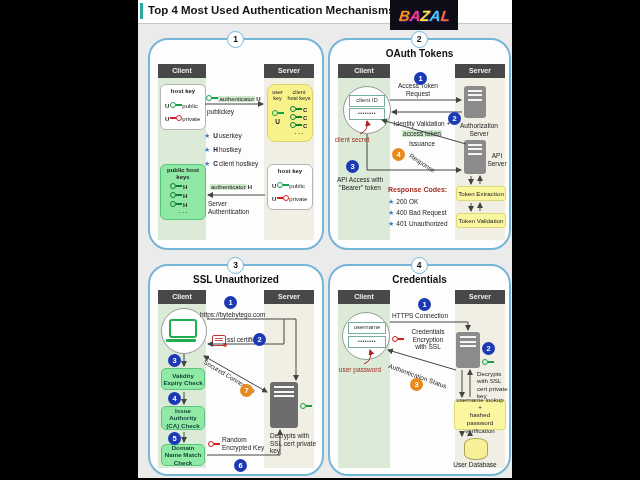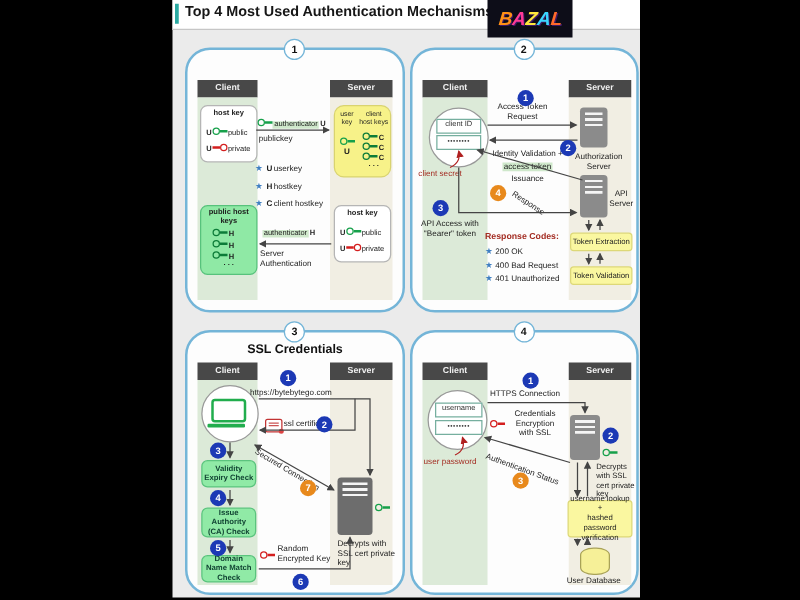--- a/index.html
+++ b/index.html
@@ -150,20 +150,21 @@
     </div>
 
     <svg class="ov" width="172" height="208">
       <line x1="55" y1="64" x2="113" y2="64" marker-end="url(#ah)"></line>
       <line x1="115" y1="155" x2="58" y2="155" marker-end="url(#ah)"></line>
     </svg>
   </div>
 
   <div class="panel" style="left:190px;top:38px;width:179px;height:208px;">
     <div class="pnum">2</div>
+    <div class="ptitle">OAuth Tokens</div>
 
     <div class="hdr" style="left:8px;top:24px;width:52px;">Client</div>
     <div class="body grn" style="left:8px;top:38px;width:52px;height:162px;"></div>
     <div class="hdr" style="left:125px;top:24px;width:50px;">Server</div>
     <div class="body crm" style="left:125px;top:38px;width:50px;height:162px;"></div>
 
     <div class="circ" style="left:13px;top:46px;width:46px;height:46px;"></div>
     <div class="sbox" style="left:19px;top:55px;width:34px;height:10px;">client ID</div>
     <div class="sbox" style="left:19px;top:68px;width:34px;height:10px;letter-spacing:.5px;font-size:5px;">••••••••</div>
     <div class="t red c" style="left:2px;top:96px;width:40px;">client secret</div>
@@ -204,21 +205,21 @@
       <line x1="141" y1="136" x2="141" y2="144" marker-end="url(#ah)"></line>
       <line x1="150" y1="144" x2="150" y2="136" marker-end="url(#ah)"></line>
       <line x1="141" y1="163" x2="141" y2="171" marker-end="url(#ah)"></line>
       <line x1="150" y1="171" x2="150" y2="163" marker-end="url(#ah)"></line>
       <path class="rd" d="M30,94 Q39,90 37,81" marker-end="url(#ahr)"></path>
     </svg>
   </div>
 
   <div class="panel" style="left:10px;top:264px;width:172px;height:208px;">
     <div class="pnum">3</div>
-    <div class="ptitle">SSL Credentials</div>
+    <div class="ptitle">SSL Unauthorized</div>
 
     <div class="hdr" style="left:8px;top:24px;width:48px;">Client</div>
     <div class="body grn" style="left:8px;top:38px;width:48px;height:164px;"></div>
     <div class="hdr" style="left:114px;top:24px;width:50px;">Server</div>
     <div class="body crm" style="left:114px;top:38px;width:50px;height:164px;"></div>
 
     <div class="circ" style="left:11px;top:42px;width:44px;height:44px;"></div>
     <div class="laptop" style="left:19px;top:53px;">
           <s></s>
           <u></u>
@@ -258,20 +259,21 @@
       <line x1="54" y1="90" x2="117" y2="126" marker-start="url(#ah)" marker-end="url(#ah)"></line>
       <polyline points="57,189 130,189 130,164" marker-end="url(#ah)"></polyline>
       <line x1="34" y1="88" x2="34" y2="100" marker-end="url(#ah)"></line>
       <line x1="34" y1="126" x2="34" y2="138" marker-end="url(#ah)"></line>
       <line x1="34" y1="166" x2="34" y2="176" marker-end="url(#ah)"></line>
     </svg>
   </div>
 
   <div class="panel" style="left:190px;top:264px;width:179px;height:208px;">
     <div class="pnum">4</div>
+    <div class="ptitle">Credentials</div>
 
     <div class="hdr" style="left:8px;top:24px;width:52px;">Client</div>
     <div class="body grn" style="left:8px;top:38px;width:52px;height:164px;"></div>
     <div class="hdr" style="left:125px;top:24px;width:50px;">Server</div>
     <div class="body crm" style="left:125px;top:38px;width:50px;height:164px;"></div>
 
     <div class="circ" style="left:12px;top:46px;width:46px;height:46px;"></div>
     <div class="sbox" style="left:18px;top:56px;width:36px;height:10px;">username</div>
     <div class="sbox" style="left:18px;top:70px;width:36px;height:10px;letter-spacing:.5px;font-size:5px;">••••••••</div>
     <div class="t red c" style="left:2px;top:100px;width:56px;">user password</div>

